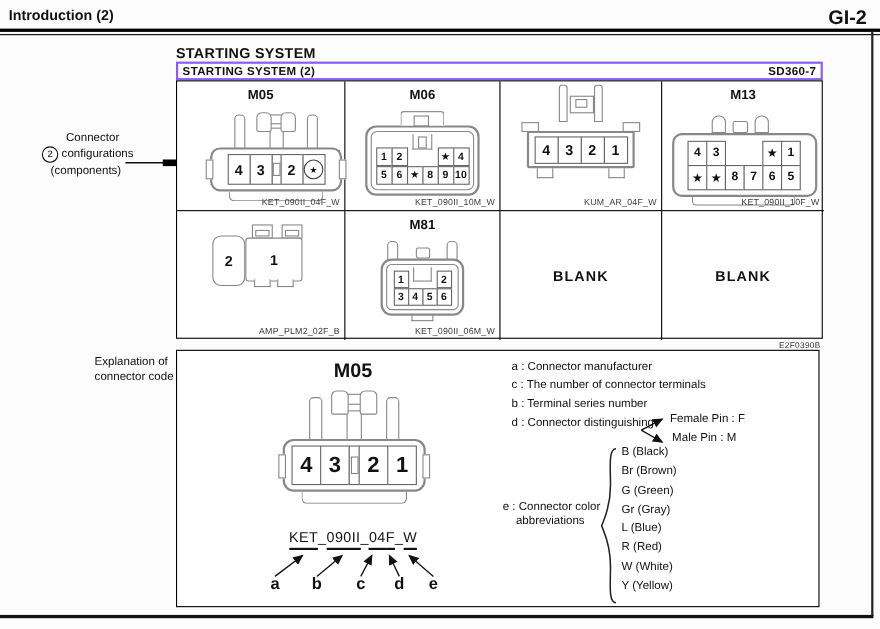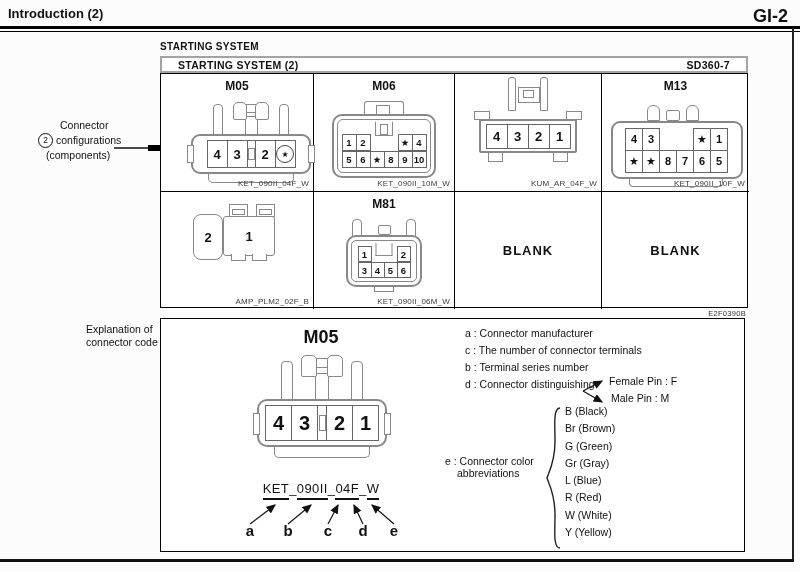--- a/index.html
+++ b/index.html
@@ -7,23 +7,23 @@
         font-family:"Liberation Sans","DejaVu Sans",sans-serif;color:#111;}
   .abs{position:absolute;}
   
   #hdr-left{left:8px;top:6px;font-size:13px;font-weight:bold;}
   #hdr-right{right:12px;top:6px;font-size:18px;font-weight:bold;}
   #hdr-rule1{left:0;top:26px;width:800px;height:3px;background:#000;}
   #hdr-rule2{left:0;top:31px;width:800px;height:1px;background:#000;}
   #right-border{left:792px;top:28px;width:2px;height:532px;background:#222;}
   #bottom-border{left:0;top:559px;width:794px;height:3px;background:#111;}
   
-  #sec-title{left:160px;top:41px;font-size:10px;font-weight:bold;letter-spacing:.3px;}
-  #sec-bar{left:160px;top:56px;width:588px;height:17px;border:2px solid #a3a3a3;box-sizing:border-box;
-           display:flex;align-items:center;justify-content:space-between;padding:0 16px;background:#fff;gap:40px;}
+  #sec-title{left:160px;top:41px;font-size:13px;font-weight:bold;letter-spacing:.3px;}
+  #sec-bar{left:160px;top:56px;width:588px;height:17px;border:2px solid #8b5cf6;box-sizing:border-box;
+           display:flex;align-items:center;justify-content:space-between;padding:0 4px;background:#fff;gap:40px;}
   #sec-bar span{font-size:10.5px;font-weight:bold;letter-spacing:.3px;}
   
   #conn-table{left:160px;top:73px;width:588px;height:235px;display:grid;
               grid-template-columns:153px 141px 147px 147px;grid-template-rows:118px 117px;
               border:1px solid #000;box-sizing:border-box;background:#fff;}
   .cell{border-right:1px solid #000;border-bottom:1px solid #000;position:relative;overflow:visible;}
   .cell.lastcol{border-right:none;}
   .cell.lastrow{border-bottom:none;}
   .cell-title{text-align:center;font-weight:bold;font-size:12px;padding-top:5px;}
   .cell-caption{position:absolute;right:4px;bottom:3px;font-size:8px;color:#3c3c3c;letter-spacing:.2px;}
@@ -166,21 +166,21 @@
   #panel{left:160px;top:318px;width:585px;height:234px;border:1px solid #000;box-sizing:border-box;background:#fff;}
   #panel-title{left:0;top:8px;width:320px;text-align:center;font-size:18px;font-weight:bold;}
   #big-conn{left:94px;top:36px;}
   #code-line{left:58px;top:162px;width:204px;text-align:center;font-size:13px;letter-spacing:.4px;white-space:nowrap;}
   #code-line span{padding-bottom:2px;}
   #code-line span.u{border-bottom:2px solid #111;}
   .code-letter{top:203px;width:20px;text-align:center;font-size:15px;font-weight:bold;}
   #legend{left:304px;top:6px;font-size:10.5px;line-height:17px;white-space:nowrap;}
   #pin-female{left:448px;top:56px;font-size:10.5px;white-space:nowrap;}
   #pin-male{left:450px;top:73px;font-size:10.5px;white-space:nowrap;}
-  #e-label{left:284px;top:136px;font-size:10.5px;line-height:12px;}
+  #e-label{left:296px;top:136px;font-size:10.5px;line-height:12px;}
   #e-label .l2{padding-left:12px;}
   #color-list{left:404px;top:84px;font-size:10.5px;line-height:17.3px;white-space:nowrap;}
   svg{display:block;}
 </style>
 </head>
 <body>
 
 <div id="page">
 
   <div class="abs" id="hdr-left">Introduction (2)</div>

